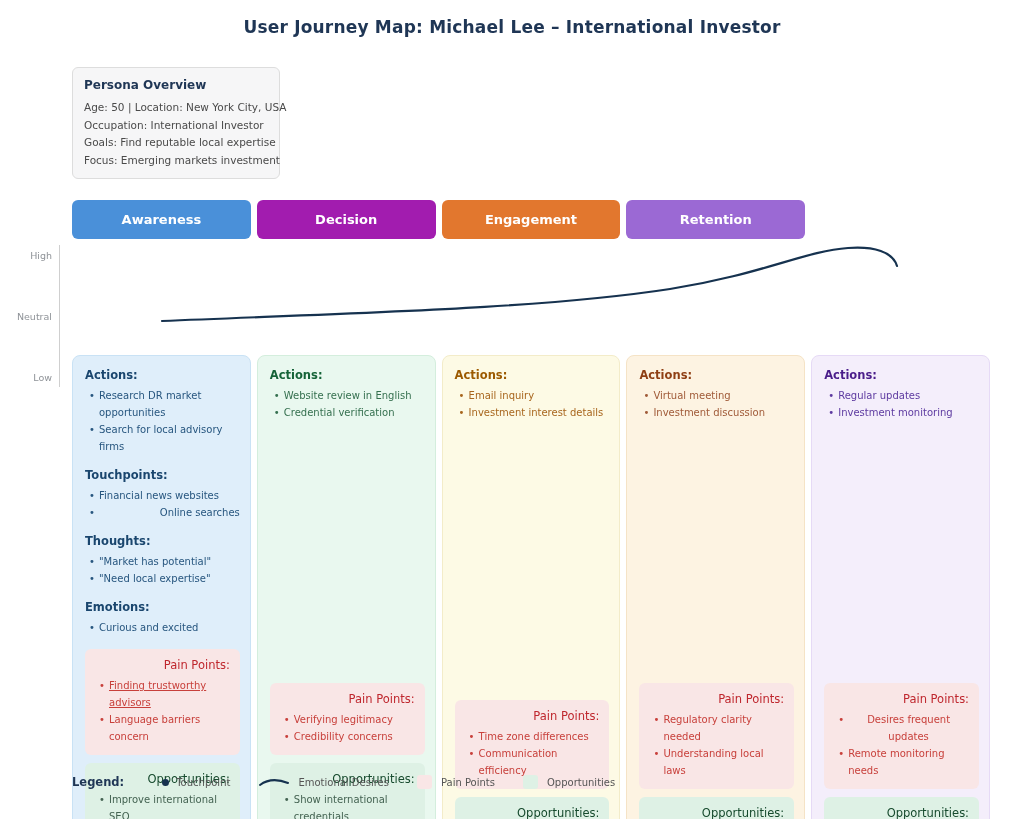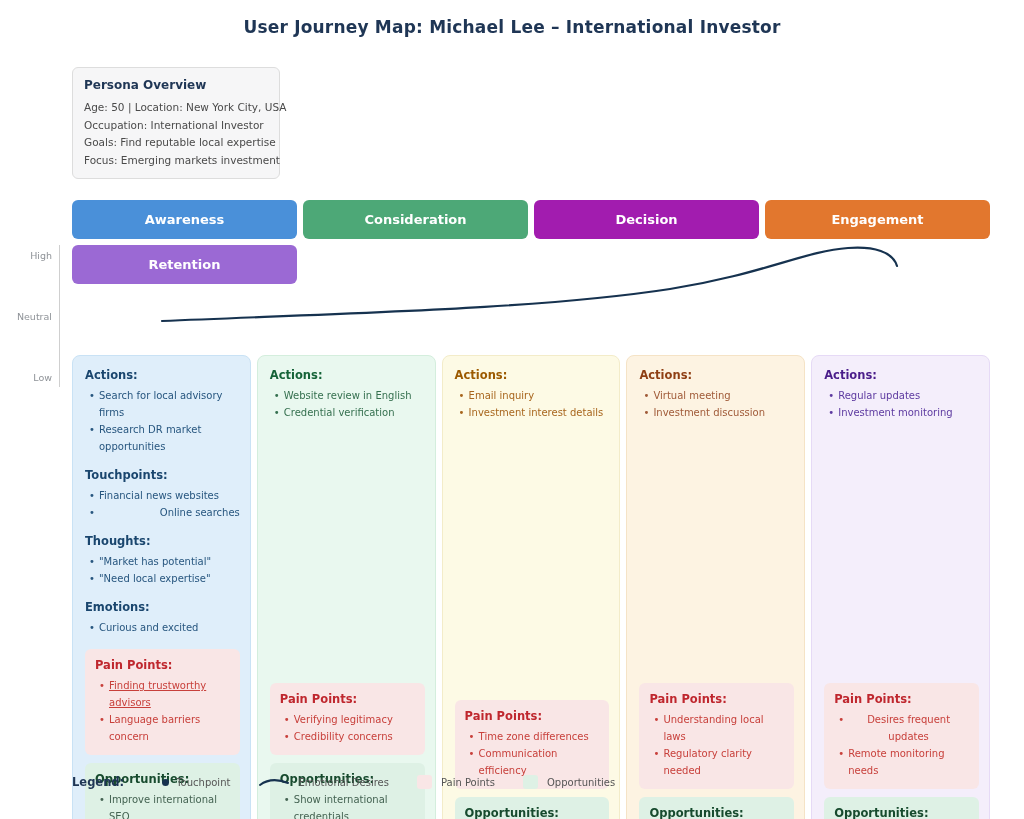--- a/index.html
+++ b/index.html
@@ -16,21 +16,21 @@
   .persona {
     position:absolute; left:72px; top:67px; width:184px;
     background:#f6f6f7; border:1px solid #dddddd; border-radius:6px;
     padding:10px 11px 9px 11px;
   }
   .persona-heading { font-size:12px; font-weight:bold; color:#1f3655; margin-bottom:7px; }
   .persona-line { font-size:10.5px; color:#4a4a4a; line-height:17.5px; white-space:nowrap; }
   
   .headers {
     position:absolute; left:72px; top:200px; width:918px;
-    display:grid; grid-template-columns:repeat(4,1fr); gap:6px;
+    display:grid; grid-template-columns:repeat(5,1fr); gap:6px;
   }
   .stage-header {
     height:39px; border-radius:6px; color:#ffffff; font-weight:bold; font-size:13px;
     display:flex; align-items:center; justify-content:center;
   }
   
   .axis-line { position:absolute; left:59px; top:245px; width:1px; height:142px; background:#cfcfcf; }
   .axis-label { position:absolute; left:0; width:52px; text-align:right; font-size:9.5px; color:#8f9398; }
   .axis-high { top:250px; }
   .axis-neutral { top:311px; }
@@ -43,21 +43,21 @@
   }
   .journey-column {
     border:1px solid transparent; border-radius:8px; box-sizing:border-box;
     padding:12px 10px 8px 12px; display:flex; flex-direction:column;
   }
   .section { margin-bottom:13px; }
   .section-heading { font-size:11.5px; font-weight:bold; margin-bottom:5px; }
   .bullet-item { font-size:10px; line-height:17px; padding-left:14px; position:relative; }
   .bullet-item::before { content:"\2022"; position:absolute; left:4px; }
   .info-box { border-radius:6px; padding:9px 10px 10px 10px; }
-  .box-heading { font-size:11.5px; font-weight:bold; margin-bottom:5px; }
+  .box-heading { font-size:11.5px; font-weight:normal; margin-bottom:5px;text-align:right; }
   .pain-box { margin-top:auto; }
   .opp-box { margin-top:8px; }
   
   .legend { position:absolute; left:72px; top:775px; display:flex; align-items:center; }
   .legend-label { font-size:11.5px; font-weight:bold; color:#1f3655; margin-right:38px; }
   .legend-item { display:flex; align-items:center; margin-right:28px; font-size:10px; color:#555555; }
   .dot-glyph { width:7px; height:7px; border-radius:50%; margin-right:7px; }
   .line-glyph { margin-right:8px; display:flex; align-items:center; }
   .swatch-glyph { width:15px; height:14px; border-radius:3px; margin-right:9px; }
 </style>
@@ -69,41 +69,40 @@
 <div class="persona">
   <div class="persona-heading">Persona Overview</div>
   <div class="persona-line">Age: 50 | Location: New York City, USA</div>
   <div class="persona-line">Occupation: International Investor</div>
   <div class="persona-line">Goals: Find reputable local expertise</div>
   <div class="persona-line">Focus: Emerging markets investment</div>
 </div>
 
 <div class="headers">
     <div class="stage-header" style="background: rgb(74, 144, 217);">Awareness</div>
-    <div class="stage-header" style="background: rgb(77, 168, 119);">Consideration</div>
     <div class="stage-header" style="background: #a21caf;">Decision</div>
     <div class="stage-header" style="background: rgb(226, 119, 46);">Engagement</div>
     <div class="stage-header" style="background: rgb(155, 105, 212);">Retention</div>
   </div>
 
 <div class="axis-line"></div>
 <div class="axis-label axis-high">High</div>
 <div class="axis-label axis-neutral">Neutral</div>
 <div class="axis-label axis-low">Low</div>
 
 <svg class="curve-svg" width="1024" height="819" viewBox="0 0 1024 819">
   <path id="journey-path" d="M 162 321 C 350 313, 540 309, 670 289 C 760 275, 805 251, 848 248 C 874 246, 893 252, 897 266" fill="none" stroke="#16324f" stroke-width="2.2" stroke-linecap="round"></path>
 </svg>
 
 <div class="columns">
     <div class="journey-column" style="background: rgb(223, 238, 250); border-color: rgb(201, 226, 245);">
       <div class="section">
         <div class="section-heading" style="color: rgb(26, 70, 110);">Actions:</div>
+        <div class="bullet-item" style="color: rgb(39, 86, 127);">Research DR market opportunities</div>
         <div class="bullet-item" style="color: rgb(39, 86, 127);">Search for local advisory firms</div>
-        <div class="bullet-item" style="color: rgb(39, 86, 127);">Research DR market opportunities</div>
       </div>
       <div class="section">
         <div class="section-heading" style="color: rgb(26, 70, 110);">Touchpoints:</div>
         <div class="bullet-item" style="color: rgb(39, 86, 127);">Financial news websites</div>
         <div class="bullet-item" style="color: rgb(39, 86, 127); text-align: right;">Online searches</div>
       </div>
       <div class="section">
         <div class="section-heading" style="color: rgb(26, 70, 110);">Thoughts:</div>
         <div class="bullet-item" style="color: rgb(39, 86, 127);">"Market has potential"</div>
         <div class="bullet-item" style="color: rgb(39, 86, 127);">"Need local expertise"</div>
@@ -154,22 +153,22 @@
       </div>
     </div>
     <div class="journey-column" style="background: rgb(253, 243, 226); border-color: rgb(245, 227, 198);">
       <div class="section">
         <div class="section-heading" style="color: rgb(143, 63, 20);">Actions:</div>
         <div class="bullet-item" style="color: rgb(160, 90, 56);">Virtual meeting</div>
         <div class="bullet-item" style="color: rgb(160, 90, 56);">Investment discussion</div>
       </div>
       <div class="info-box pain-box" style="background: rgb(249, 230, 230);">
         <div class="box-heading" style="color: rgb(191, 39, 46);">Pain Points:</div>
+        <div class="bullet-item" style="color: rgb(200, 64, 59);">Regulatory clarity needed</div>
         <div class="bullet-item" style="color: rgb(200, 64, 59);">Understanding local laws</div>
-        <div class="bullet-item" style="color: rgb(200, 64, 59);">Regulatory clarity needed</div>
       </div>
       <div class="info-box opp-box" style="background: rgb(222, 241, 229);">
         <div class="box-heading" style="color: rgb(23, 75, 46);">Opportunities:</div>
       </div>
     </div>
     <div class="journey-column" style="background: rgb(244, 238, 251); border-color: rgb(230, 218, 246);">
       <div class="section">
         <div class="section-heading" style="color: rgb(74, 29, 138);">Actions:</div>
         <div class="bullet-item" style="color: rgb(93, 58, 160);">Regular updates</div>
         <div class="bullet-item" style="color: rgb(93, 58, 160);">Investment monitoring</div>

